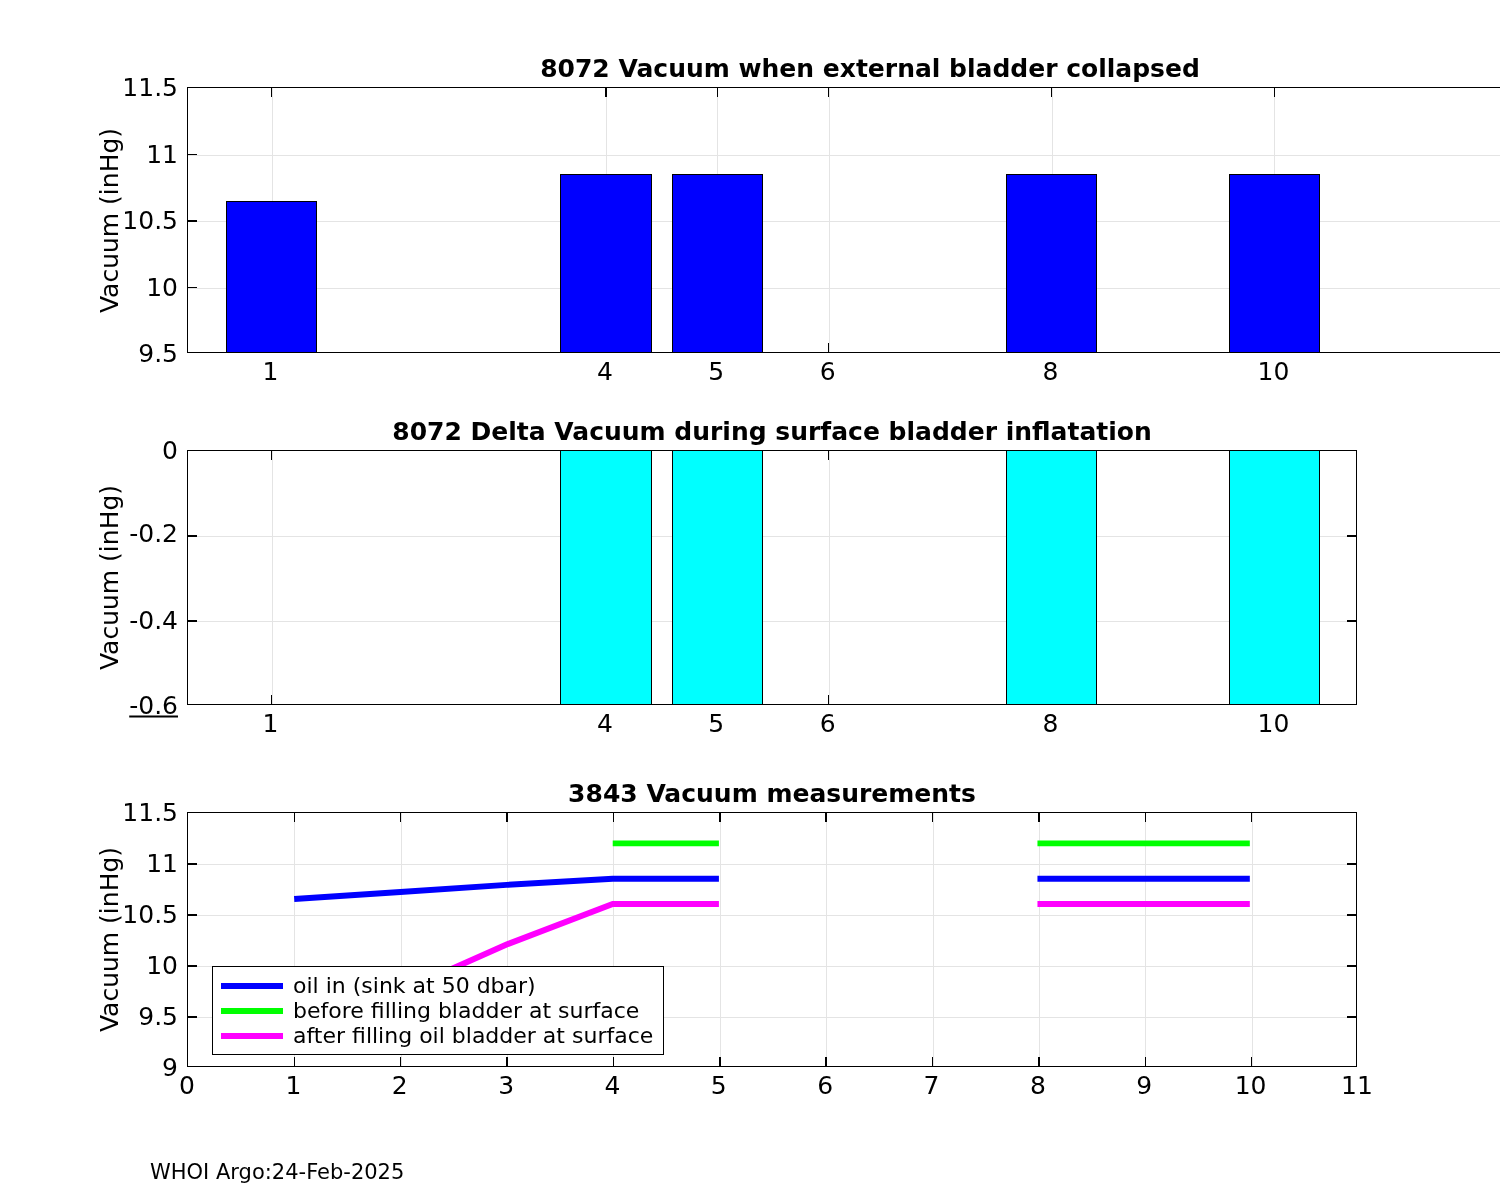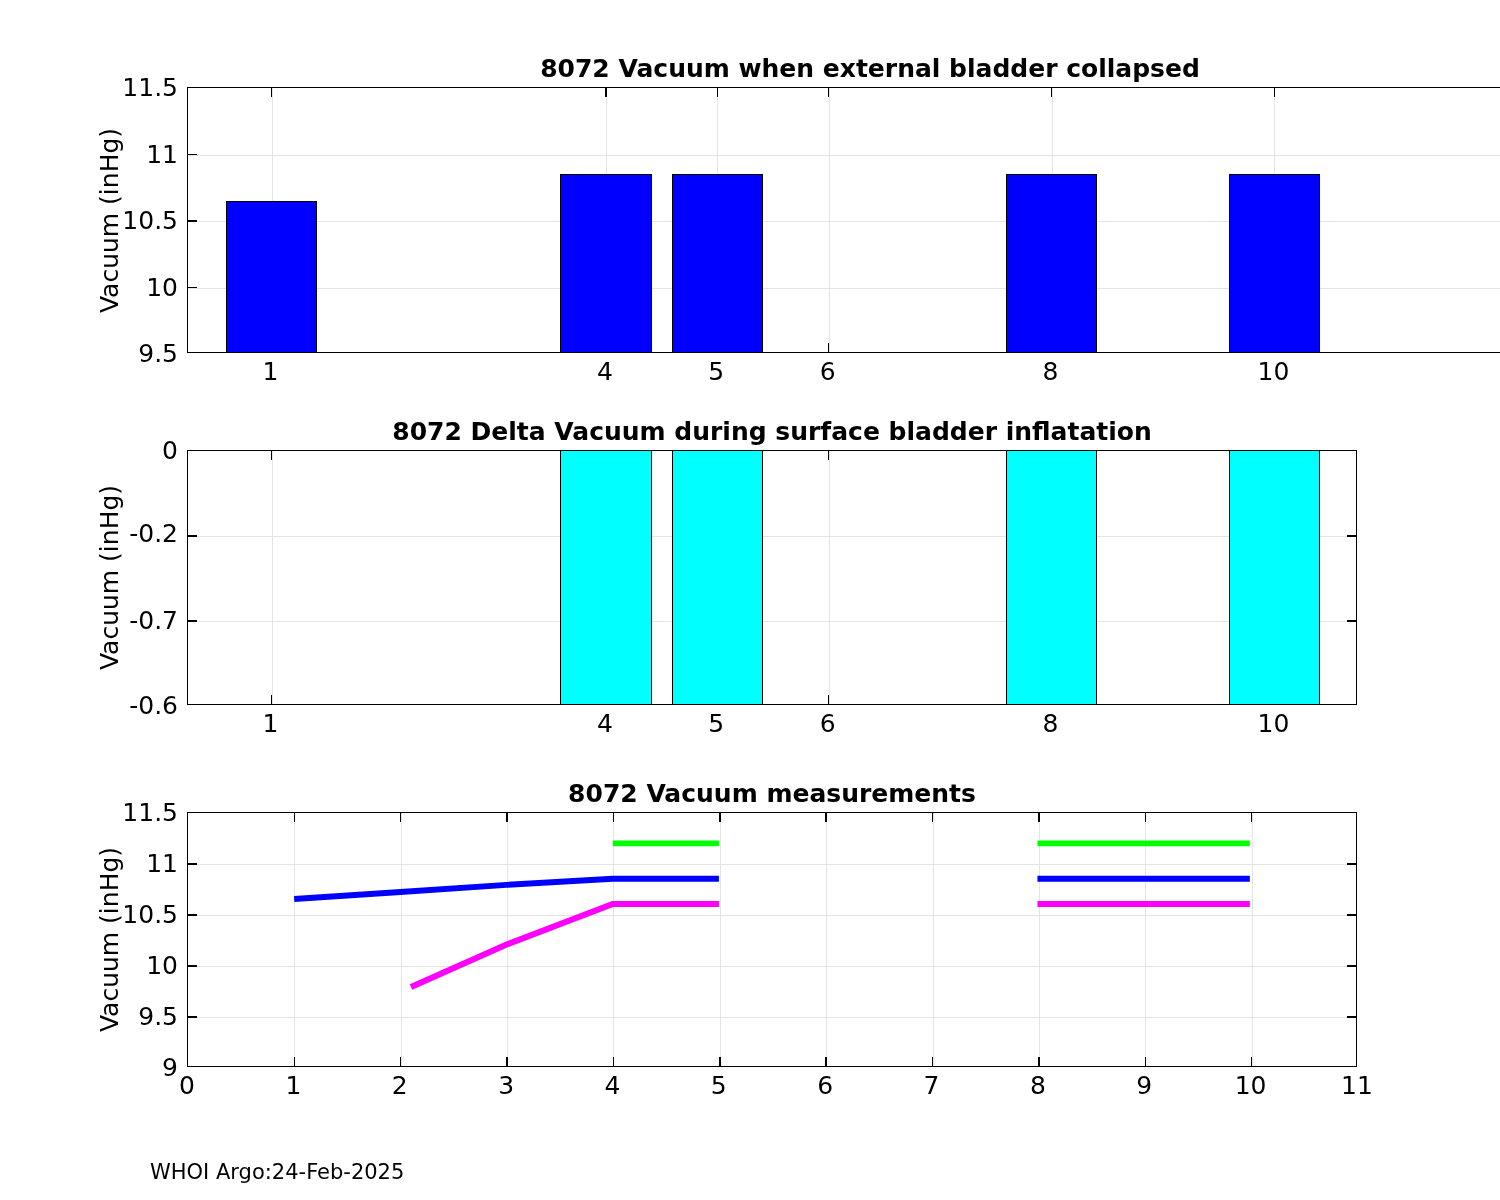--- a/index.html
+++ b/index.html
@@ -253,34 +253,34 @@
         <div class="tick-x top" style="left: 862.871px;"></div>
         <div class="gridline-v" style="left: 1086.43px;"></div>
         <div class="tick-x bottom" style="left: 1085.73px;"></div>
         <div class="tick-x top" style="left: 1085.73px;"></div>
         <div class="bar cyan" style="left: 372.171px; top: 0px; width: 91.3714px; height: 255px;"></div>
         <div class="bar cyan" style="left: 483.6px; top: 0px; width: 91.3714px; height: 255px;"></div>
         <div class="bar cyan" style="left: 817.886px; top: 0px; width: 91.3714px; height: 255px;"></div>
         <div class="bar cyan" style="left: 1040.74px; top: 0px; width: 91.3714px; height: 255px;"></div>
       </div>
     <div class="axis-ylab" id="sp2-ylab" style="left: -170.5px; top: 115px;">Vacuum (inHg)</div>
-  <div class="ylabel-text" style="top: 255px;">-0.6</div>
-      <div class="ylabel-text" style="top: 170px;">-0.7</div>
+  <div class="ylabel-text" style="top: 255px; text-decoration: underline;">-0.6</div>
+      <div class="ylabel-text" style="top: 170px;">-0.4</div>
       <div class="ylabel-text" style="top: 83px;">-0.2</div>
       <div class="ylabel-text" style="top: 0px;">0</div>
       <div class="xlabel-text" style="left: 83.5714px;">1</div>
       <div class="xlabel-text" style="left: 417.857px;">4</div>
       <div class="xlabel-text" style="left: 529.286px;">5</div>
       <div class="xlabel-text" style="left: 640.714px;">6</div>
       <div class="xlabel-text" style="left: 863.571px;">8</div>
       <div class="xlabel-text" style="left: 1086.43px;">10</div>
     </div>
 
   <div class="subplot" id="sp3" style="left:187px; top:812px; width:1170px; height:255px;">
-    <div class="axis-title">8072 Vacuum measurements</div>
+    <div class="axis-title">3843 Vacuum measurements</div>
     <div class="plotbox">
         <div class="gridline-h" style="top: 204px;"></div>
         <div class="tick-y left" style="top: 203.3px;"></div>
         <div class="tick-y right" style="top: 203.3px;"></div>
         <div class="gridline-h" style="top: 153px;"></div>
         <div class="tick-y left" style="top: 152.3px;"></div>
         <div class="tick-y right" style="top: 152.3px;"></div>
         <div class="gridline-h" style="top: 102px;"></div>
         <div class="tick-y left" style="top: 101.3px;"></div>
         <div class="tick-y right" style="top: 101.3px;"></div>
@@ -320,20 +320,34 @@
         <svg class="series-svg" viewBox="0 0 1170 255" preserveAspectRatio="none">
           <polyline points="106.36,86.70 212.73,79.56 319.09,72.42 425.45,66.30 531.82,66.30" fill="none" stroke="#0000ff" stroke-width="6" stroke-linecap="butt" stroke-linejoin="miter"></polyline>
           <polyline points="850.91,66.30 957.27,66.30 1063.64,66.30" fill="none" stroke="#0000ff" stroke-width="6" stroke-linecap="butt" stroke-linejoin="miter"></polyline>
           <polyline points="425.45,30.60 531.82,30.60" fill="none" stroke="#00ff00" stroke-width="6" stroke-linecap="butt" stroke-linejoin="miter"></polyline>
           <polyline points="850.91,30.60 957.27,30.60 1063.64,30.60" fill="none" stroke="#00ff00" stroke-width="6" stroke-linecap="butt" stroke-linejoin="miter"></polyline>
           <polyline points="223.36,175.44 319.09,132.60 425.45,91.80 531.82,91.80" fill="none" stroke="#ff00ff" stroke-width="6" stroke-linecap="butt" stroke-linejoin="miter"></polyline>
           <polyline points="850.91,91.80 957.27,91.80 1063.64,91.80" fill="none" stroke="#ff00ff" stroke-width="6" stroke-linecap="butt" stroke-linejoin="miter"></polyline>
         </svg>
       </div>
     <div class="axis-ylab" id="sp3-ylab" style="left: -170.5px; top: 115px;">Vacuum (inHg)</div>
+    <div class="legend" id="sp3-legend" style="left: 25px; top: 154px;">
+        <div class="legend-row">
+          <span class="legend-swatch" style="background: rgb(0, 0, 255);"></span>
+          <span class="legend-label">oil in (sink at 50 dbar)</span>
+        </div>
+        <div class="legend-row">
+          <span class="legend-swatch" style="background: rgb(0, 255, 0);"></span>
+          <span class="legend-label">before filling bladder at surface</span>
+        </div>
+        <div class="legend-row">
+          <span class="legend-swatch" style="background: rgb(255, 0, 255);"></span>
+          <span class="legend-label">after filling oil bladder at surface</span>
+        </div>
+      </div>
   <div class="ylabel-text" style="top: 255px;">9</div>
       <div class="ylabel-text" style="top: 204px;">9.5</div>
       <div class="ylabel-text" style="top: 153px;">10</div>
       <div class="ylabel-text" style="top: 102px;">10.5</div>
       <div class="ylabel-text" style="top: 51px;">11</div>
       <div class="ylabel-text" style="top: 0px;">11.5</div>
       <div class="xlabel-text" style="left: 0px;">0</div>
       <div class="xlabel-text" style="left: 106.364px;">1</div>
       <div class="xlabel-text" style="left: 212.727px;">2</div>
       <div class="xlabel-text" style="left: 319.091px;">3</div>

